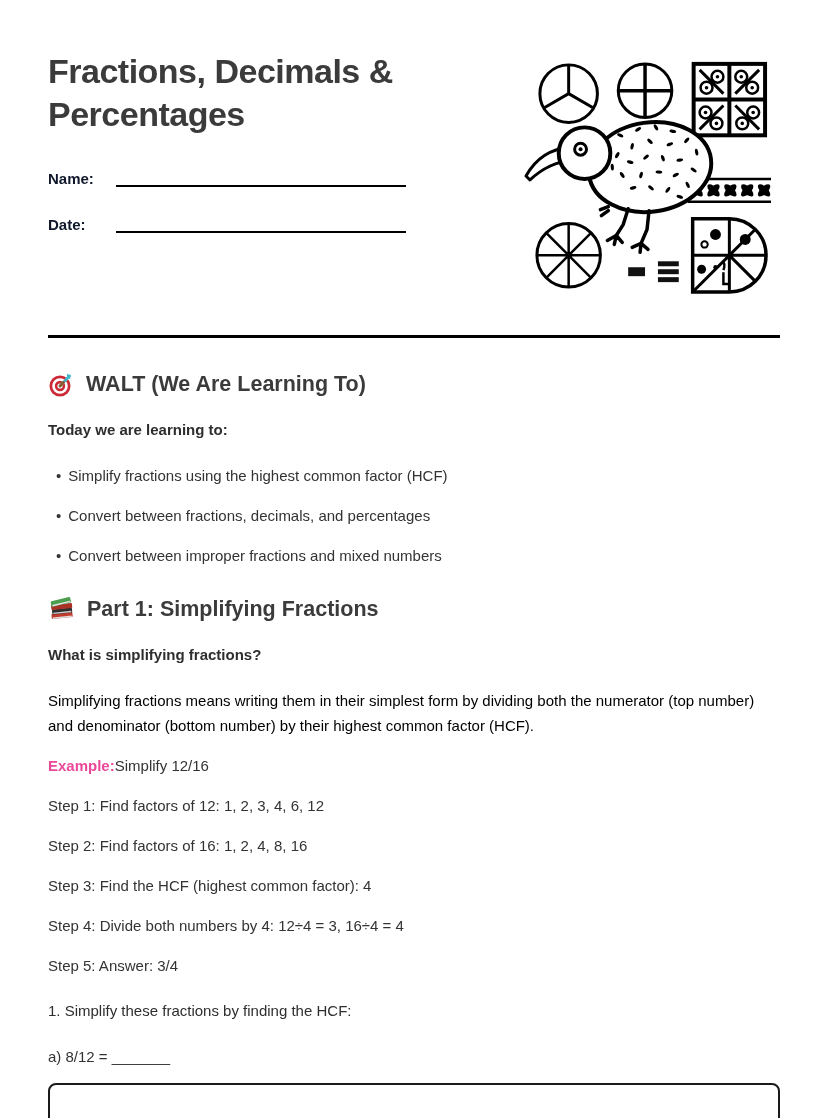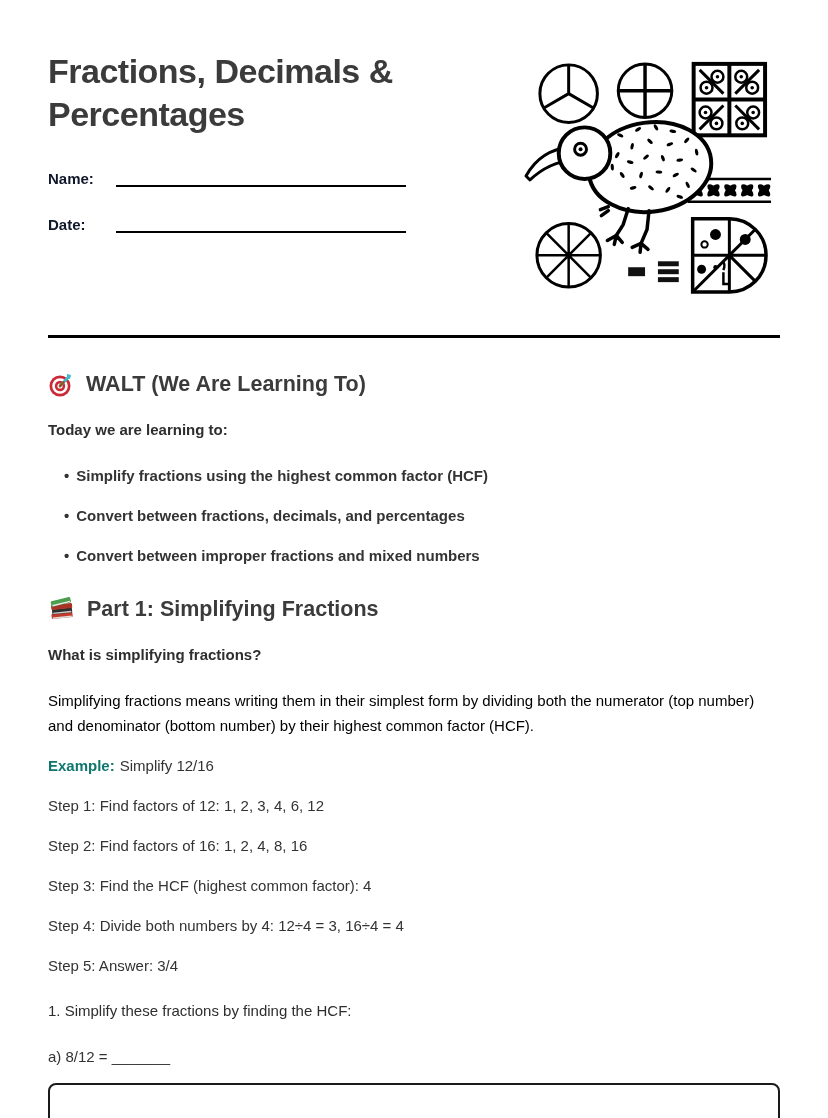--- a/index.html
+++ b/index.html
@@ -44,26 +44,26 @@
   
   h2.section-heading {
     display: flex; align-items: center; gap: 11px;
     font-size: 21.5px; font-weight: bold; color: #3b3b3b;
     margin: 33px 0 20px 0;
   }
   h2.section-heading .emoji { flex: 0 0 auto; display: inline-flex; }
 
   
   .bold-line { font-size: 15px; font-weight: bold; color: #2e2e2e; margin: 0 0 22px 0; line-height: 24px; }
-  .bullet-list { list-style: none; margin: 16px; padding: 0; font-weight: bold; }
+  .bullet-list { list-style: none; margin: 8px; padding: 0; }
   .bullet-list li { font-size: 15px; color: #333; line-height: 24px; margin: 0 0 16px 0; }
   .bullet-list .bullet { margin-right: 7px; }
   .para { font-size: 15px; color: #000000; line-height: 24.5px; margin: 0 0 16px 0; max-width: 712px; }
   .example-line { font-size: 15px; color: #333; margin: 0 0 16px 0; line-height: 24px; }
-  .example-line .example-label { font-weight: bold; color: #0f766e; margin-right: 5px; }
+  .example-line .example-label { font-weight: bold; color: #ec4899; }
   .step-line { font-size: 15px; color: #333; margin: 0 0 16px 0; line-height: 24px; }
   .exercise-heading { font-size: 15px; font-weight: normal; color: #2e2e2e; margin: 21px 0 22px 0; line-height: 24px; }
   .exercise-item { font-size: 15px; color: #333; margin: 0 0 10px 0; line-height: 24px; }
 
   .answer-box {
     margin-top: 14px;
     width: 732px;
     height: 110px;
     border: 2px solid #1a1a1a;
     border-radius: 8px;

